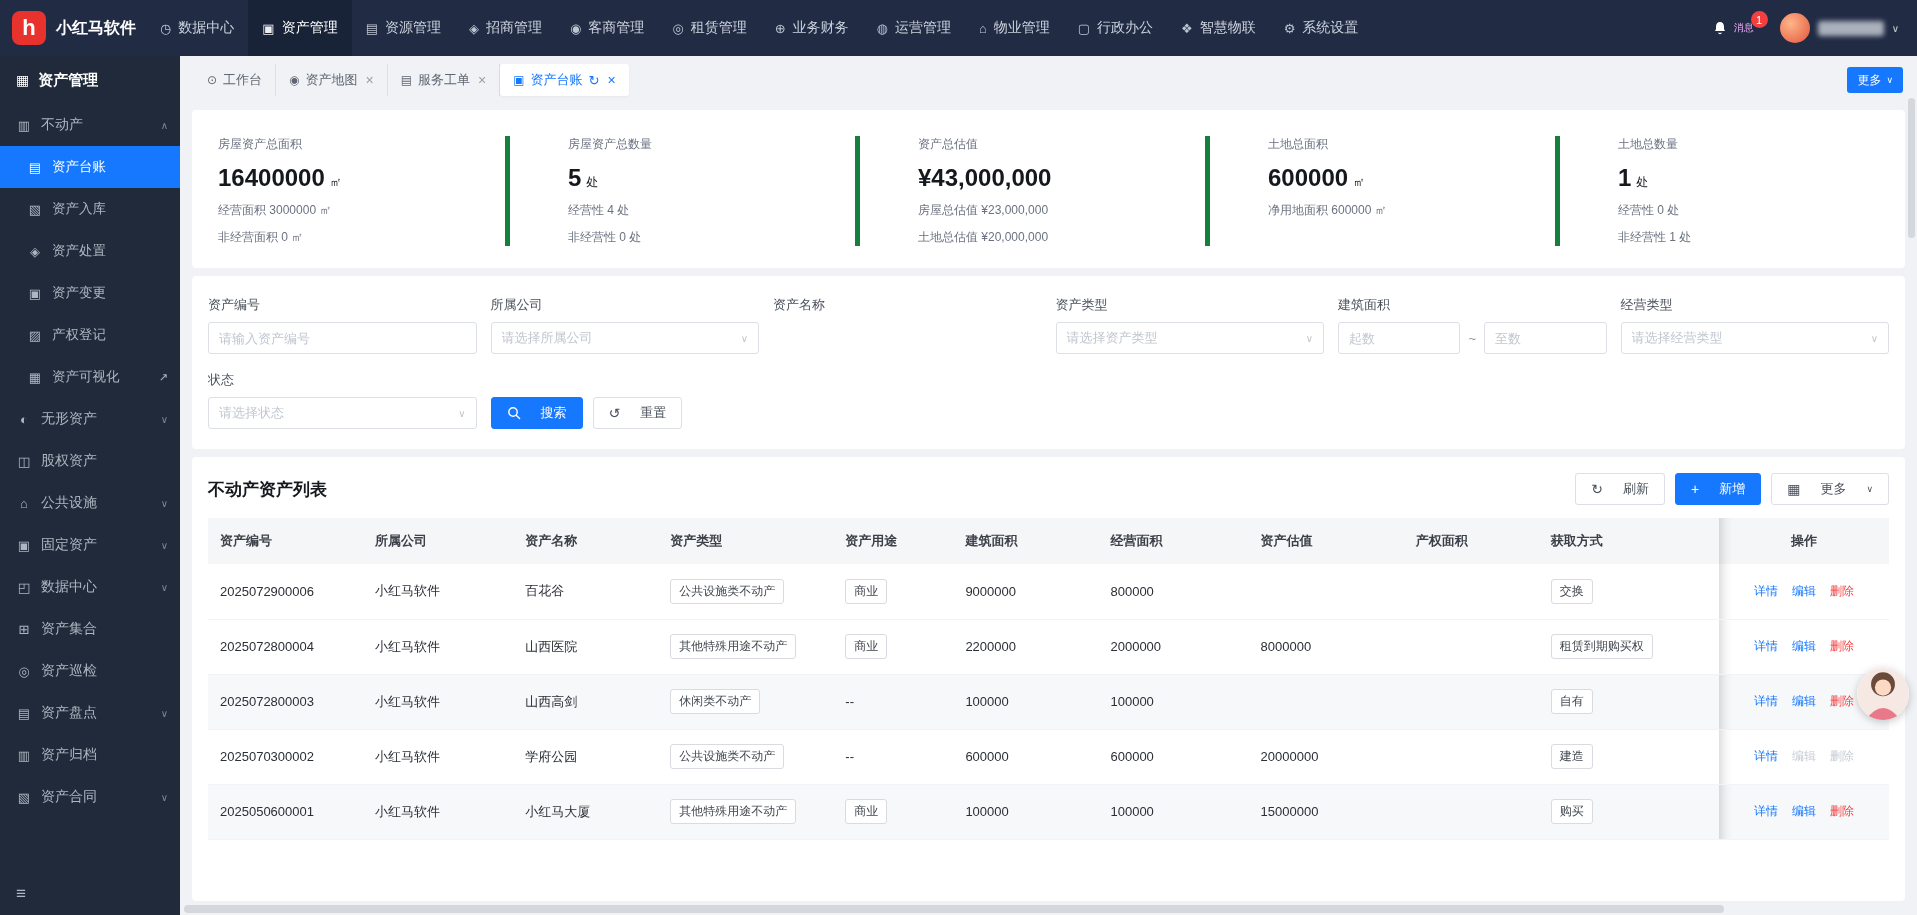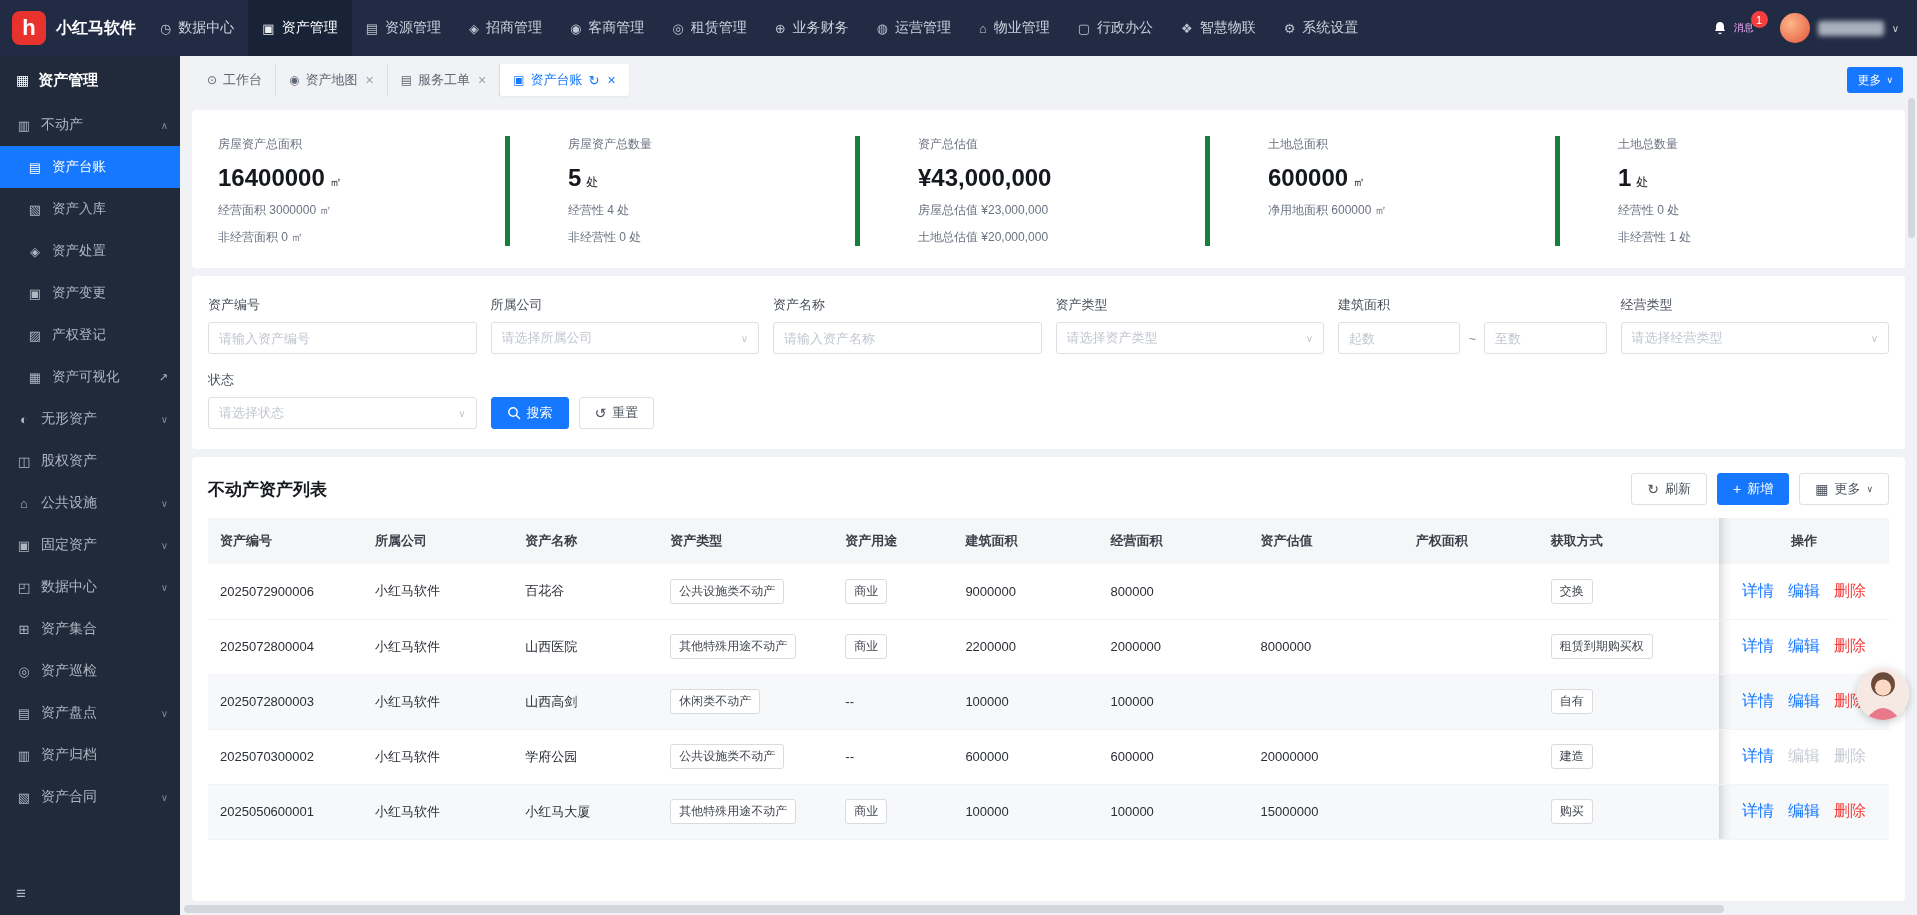--- a/index.html
+++ b/index.html
@@ -75,37 +75,37 @@
   .fgrid.row2{margin-top:17px;}
   .field-label{font-size:13px;color:#49505a;margin-bottom:8px;}
   .f-input{width:100%;height:32px;border:1px solid #dcdfe5;border-radius:3px;padding:0 10px;font-size:13px;color:#1f2329;outline:none;background:#fff;font-family:inherit;}
   .f-input::placeholder{color:#c1c6cf;}
   .f-select{height:32px;border:1px solid #dcdfe5;border-radius:3px;padding:0 10px;display:flex;align-items:center;justify-content:space-between;cursor:pointer;background:#fff;}
   .sel-ph{font-size:13px;color:#c1c6cf;overflow:hidden;white-space:nowrap;}
   .sel-ch{font-size:10px;color:#c1c6cf;flex:none;margin-left:6px;}
   .f-range{display:flex;align-items:center;gap:8px;}
   .range-sep{color:#8a9099;font-size:13px;}
   .filter-actions{align-self:end;height:32px;display:flex;gap:10px;}
-  .btn{height:32px;display:inline-flex;align-items:center;gap:6px;padding:0 15px;border-radius:3px;border:1px solid #dcdfe5;background:#fff;color:#49505a;font-size:13px;cursor:pointer;font-family:inherit;white-space:nowrap;}
+  .btn{height:32px;display:inline-flex;align-items:center;gap:20px;padding:0 15px;border-radius:3px;border:1px solid #dcdfe5;background:#fff;color:#49505a;font-size:13px;cursor:pointer;font-family:inherit;white-space:nowrap;}
   .btn .bic{font-size:14px;line-height:1;}
   .btn.primary{background:#1677ff;border-color:#1677ff;color:#fff;}
 
   
   .table-card{flex:1;min-height:0;margin-bottom:14px;padding:16px 16px 0;overflow:hidden;position:relative;}
   .tbl-head{display:flex;align-items:center;justify-content:space-between;}
   .tbl-title{font-size:17px;font-weight:bold;color:#15181d;}
   .tbl-btns{display:flex;align-items:center;gap:10px;}
   table{width:100%;border-collapse:collapse;table-layout:fixed;margin-top:13px;}
   th{background:#f5f6f8;font-weight:bold;font-size:13px;color:#3c4149;text-align:left;padding:14px 12px;white-space:nowrap;}
   td{font-size:13px;color:#2b2f36;padding:0 12px;height:55px;border-bottom:1px solid #f2f3f6;background:#fff;white-space:nowrap;overflow:hidden;}
   tr.striped td{background:#f7f8fa;}
   th.col-action,td.col-action{box-shadow:inset 16px 0 14px -16px rgba(0,0,0,.25);text-align:center;}
   .tag{display:inline-block;border:1px solid #d8dbe0;border-radius:3px;padding:3px 8px;font-size:12px;color:#41464e;background:#fff;white-space:nowrap;}
   .actions{display:flex;gap:14px;justify-content:center;}
-  .link{color:#1677ff;font-size:16px;cursor:pointer;}
+  .link{color:#1677ff;font-size:12px;cursor:pointer;}
   .link.danger{color:#f53f3f;}
   .link.disabled{color:#c7ccd4;cursor:default;}
 
   
   .h-scrollbar{position:absolute;left:4px;right:22px;bottom:2px;height:8px;}
   .h-thumb{width:90%;height:8px;border-radius:4px;background:#d4d7dc;}
   .v-scrollbar{position:absolute;top:42px;right:2px;width:7px;height:820px;}
   .v-thumb{width:7px;height:140px;border-radius:4px;background:#d4d7dc;}
   .assistant{position:absolute;right:8px;top:668px;width:52px;height:52px;border-radius:50%;background:#fff;box-shadow:0 2px 8px rgba(0,0,0,.22);cursor:pointer;overflow:hidden;z-index:40;}
 </style>
@@ -356,21 +356,21 @@
       <div class="card filter-card">
         <div class="fgrid" id="frow1">
             <div class="field"><div class="field-label">资产编号</div><input class="f-input" placeholder="请输入资产编号" style=""></div>
             <div class="field">
               <div class="field-label">所属公司</div>
               <div class="f-select">
                 <span class="sel-ph">请选择所属公司</span>
                 <span class="sel-ch">∨</span>
               </div>
             </div>
-            <div class="field"><div class="field-label">资产名称</div><input class="f-input" placeholder="请输入资产名称" style=""></div>
+            <div class="field"><div class="field-label">资产名称</div></div>
             <div class="field">
               <div class="field-label">资产类型</div>
               <div class="f-select">
                 <span class="sel-ph">请选择资产类型</span>
                 <span class="sel-ch">∨</span>
               </div>
             </div>
             <div class="field">
               <div class="field-label">建筑面积</div>
               <div class="f-range">

